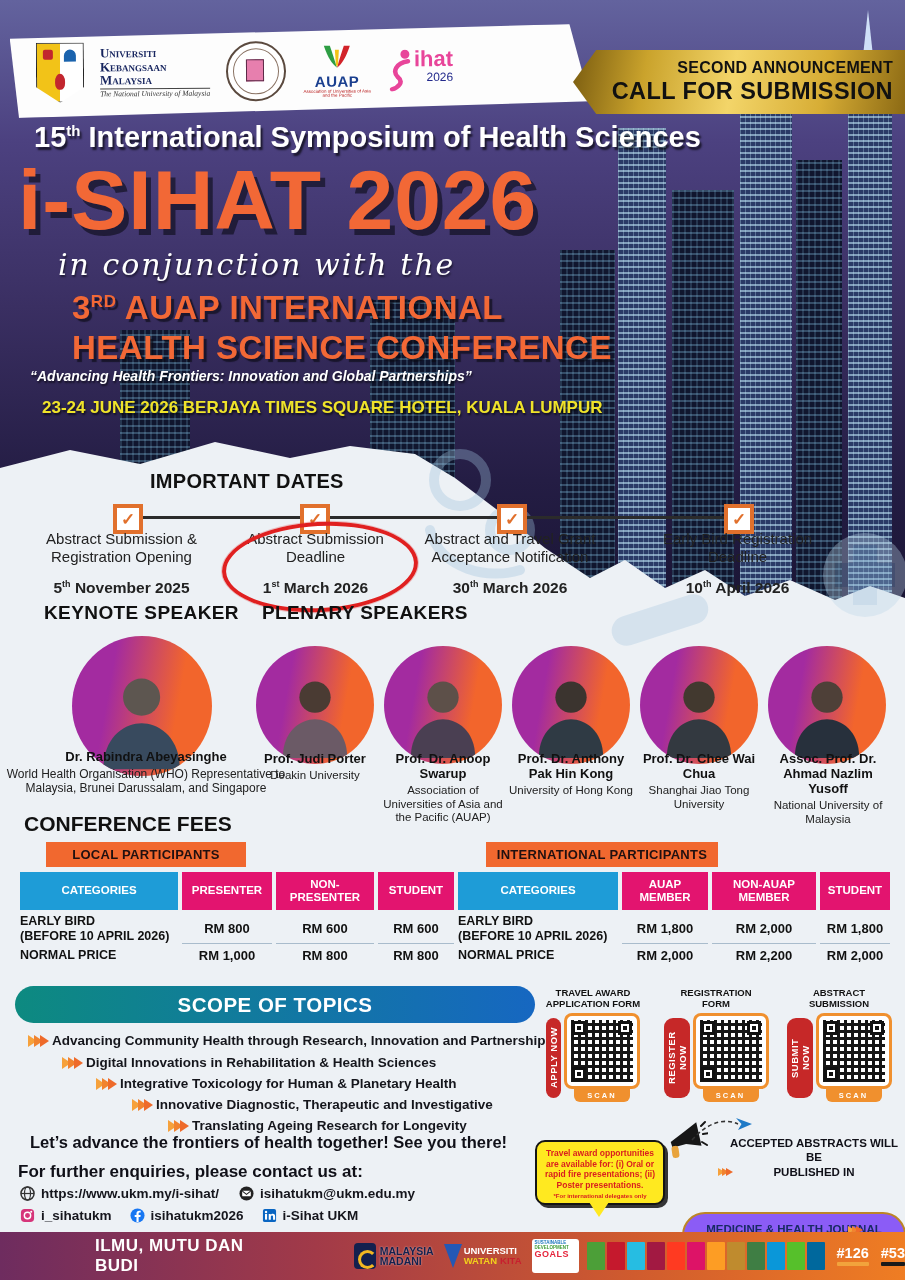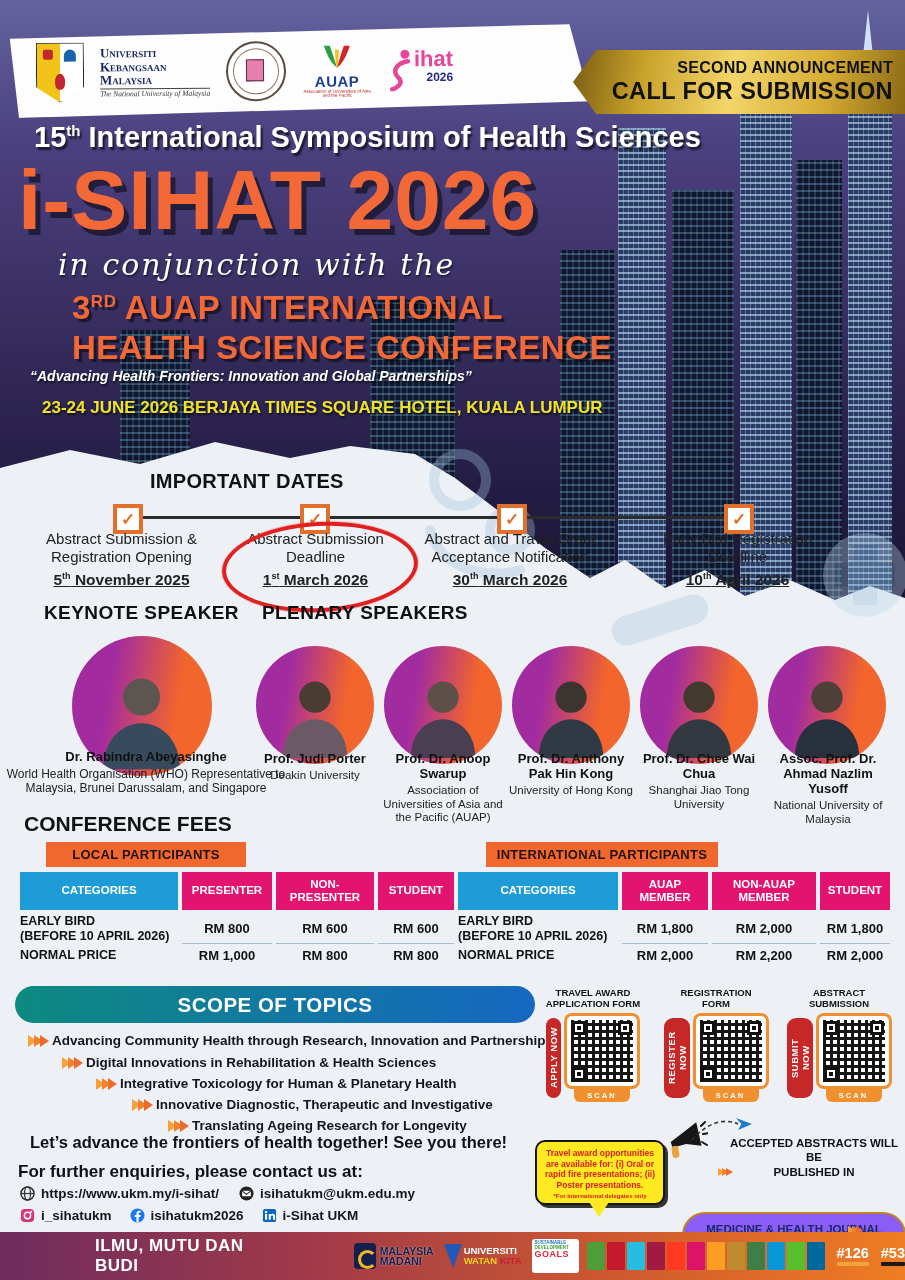--- a/index.html
+++ b/index.html
@@ -30,21 +30,21 @@
   .ukm-name{font-family:"Liberation Serif",serif;font-variant:small-caps;color:#17255f;font-weight:bold;font-size:13px;}
   .ukm-sub{font-family:"Liberation Serif",serif;font-style:italic;font-size:7.5px;color:#333;border-top:1px solid #444;margin-top:2px;padding-top:1px;}
   .seal{width:56px;height:56px;border-radius:50%;border:2px solid #5b4a3f;position:relative;flex:0 0 auto;background:#fff;}
   .seal:before{content:"";position:absolute;inset:5px;border-radius:50%;border:1px solid #8a7364;}
   .seal:after{content:"";position:absolute;left:18px;top:16px;width:16px;height:20px;background:#e77fae;border:1px solid #5b2a47;}
   .auap-logo{display:flex;flex-direction:column;align-items:center;flex:0 0 auto;line-height:1;}
   .auap-acronym{color:#1a3f8f;font-weight:900;font-size:15px;letter-spacing:.5px;}
   .auap-sub{font-size:4.5px;color:#b22;width:70px;text-align:center;margin-top:1px;}
   .sihat-logo{display:flex;align-items:flex-start;flex:0 0 auto;}
   .sihat-text{color:#e8459a;font-weight:900;font-size:22px;line-height:.9;}
-  .sihat-year{color:#232a8c;font-weight:700;font-size:12px;display:block;text-align:right;}
+  .sihat-year{color:#232a8c;font-weight:400;font-size:12px;display:block;text-align:right;}
   
   .gold-banner{position:absolute;right:0;top:50px;width:332px;height:64px;
       background:linear-gradient(100deg,#7a5c10 0%,#caa32c 22%,#f3d569 48%,#d7ad35 75%,#8c6a14 100%);
       clip-path:polygon(7% 0,100% 0,100% 100%,7% 100%,0 50%);
       display:flex;flex-direction:column;justify-content:center;align-items:flex-end;padding-right:12px;box-sizing:border-box;}
   .gold-l1{color:#111;font-weight:800;font-size:16px;letter-spacing:.3px;}
   .gold-l2{color:#111;font-weight:900;font-size:23.5px;letter-spacing:.4px;margin-top:1px;}
   .symp-title{position:absolute;left:34px;top:121px;color:#fff;font-weight:800;font-size:29px;
       text-shadow:2px 3px 2px rgba(0,0,0,.65);}
   .symp-title sup{font-size:15px;}
@@ -64,21 +64,21 @@
   .wave{position:absolute;left:0;top:0;}
   .light-solid{position:absolute;left:0;top:199px;width:905px;height:613px;background:#edf1f5;}
   .deco{position:absolute;opacity:.35;}
   
   .id-title{position:absolute;left:150px;top:50px;font-weight:900;font-size:20px;color:#111;letter-spacing:.3px;}
   .id-line{position:absolute;left:127px;top:96px;width:614px;height:3px;background:#2b2b2b;}
   .checkbox{position:absolute;top:84px;width:22px;height:22px;background:#fff;border:4px solid #e1702c;
       display:flex;align-items:center;justify-content:center;color:#e1702c;font-weight:900;font-size:17px;}
   .id-item{position:absolute;top:110px;text-align:center;color:#222;}
   .id-label{font-size:15px;line-height:1.18;}
-  .id-date{font-weight:800;font-size:15.5px;margin-top:6px;text-decoration:underline;}
+  .id-date{font-weight:800;font-size:15.5px;margin-top:14px;}
   .id-date sup{font-size:9px;}
   .red-ellipse{position:absolute;left:222px;top:102px;width:188px;height:82px;border:4px solid #e02020;
       border-radius:50%;transform:rotate(-3deg);box-shadow:0 0 0 1px rgba(224,32,32,.25);}
   
   .sp-heading{position:absolute;top:182px;font-weight:900;font-size:19px;color:#111;letter-spacing:.4px;}
   .avatar{position:absolute;border-radius:50%;background:linear-gradient(100deg,#a32ba0 28%,#f2652c 72%);
       display:flex;align-items:flex-end;justify-content:center;overflow:hidden;}
   .avatar svg{width:78%;height:88%;}
   .sp-name{font-weight:800;font-size:13px;color:#111;line-height:1.15;}
   .sp-affil{font-size:11.5px;color:#222;line-height:1.2;margin-top:2px;}

